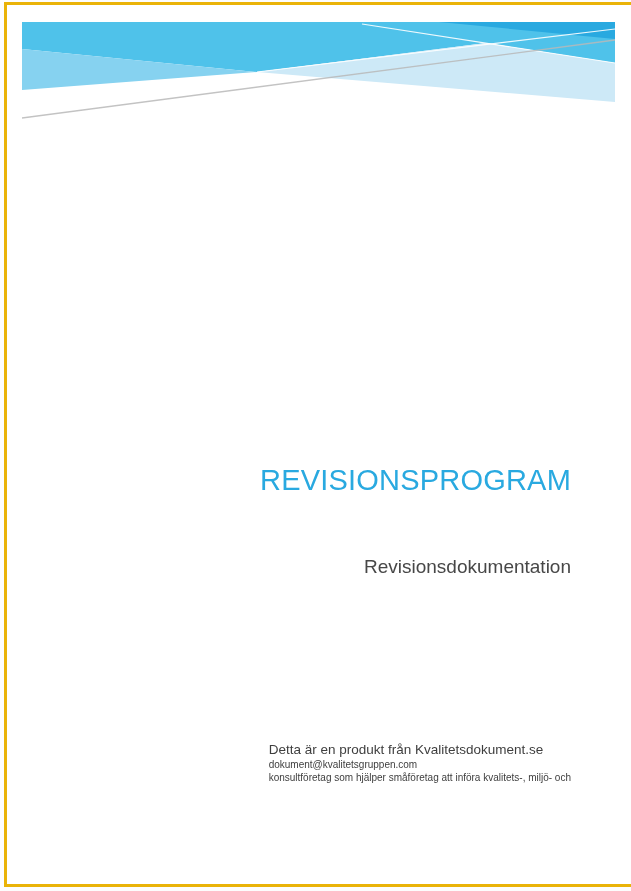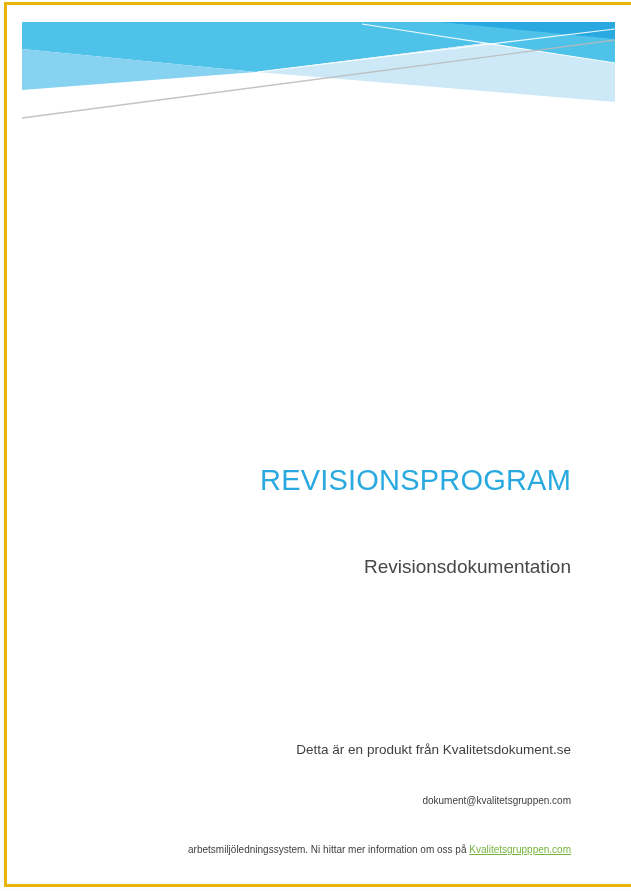--- a/index.html
+++ b/index.html
@@ -52,33 +52,32 @@
     text-align: center;
     font-size: 19px;
     line-height: 26px;
     color: #474747;
     white-space: nowrap;
   }
   .footer {
     position: absolute;
     top: 736px;
     right: 71px;
-    text-align: right;
+    text-align: left;
     color: #3e3e3e;
     white-space: nowrap;
   }
   .footer-heading {
     font-size: 13.5px;
     line-height: 17px;
   }
   .footer-email,
   .footer-body {
     font-size: 10px;
     line-height: 13px;
-    margin-top: 36px;
   }
   .footer-link {
     color: #77b43f;
     text-decoration: underline;
     cursor: pointer;
   }
 </style>
 </head>
 <body>
 
@@ -97,19 +96,17 @@
 
     <div class="title-block">
       <div>REVISIONSPROGRAM</div>
     </div>
 
     <div class="subtitle">Revisionsdokumentation</div>
 
     <div class="footer">
       <div class="footer-heading">Detta är en produkt från Kvalitetsdokument.se</div>
       <div class="footer-email">dokument@kvalitetsgruppen.com</div>
-      <div class="footer-body">
-        <span>arbetsmiljöledningssystem. Ni hittar mer information om oss på </span><a class="footer-link">Kvalitetsgrupppen.com</a>
-      </div>
+      <div class="footer-body">konsultföretag som hjälper småföretag att införa kvalitets-, miljö- och</div>
     </div>
 
   </div>
 </div>
 
 </body></html>

